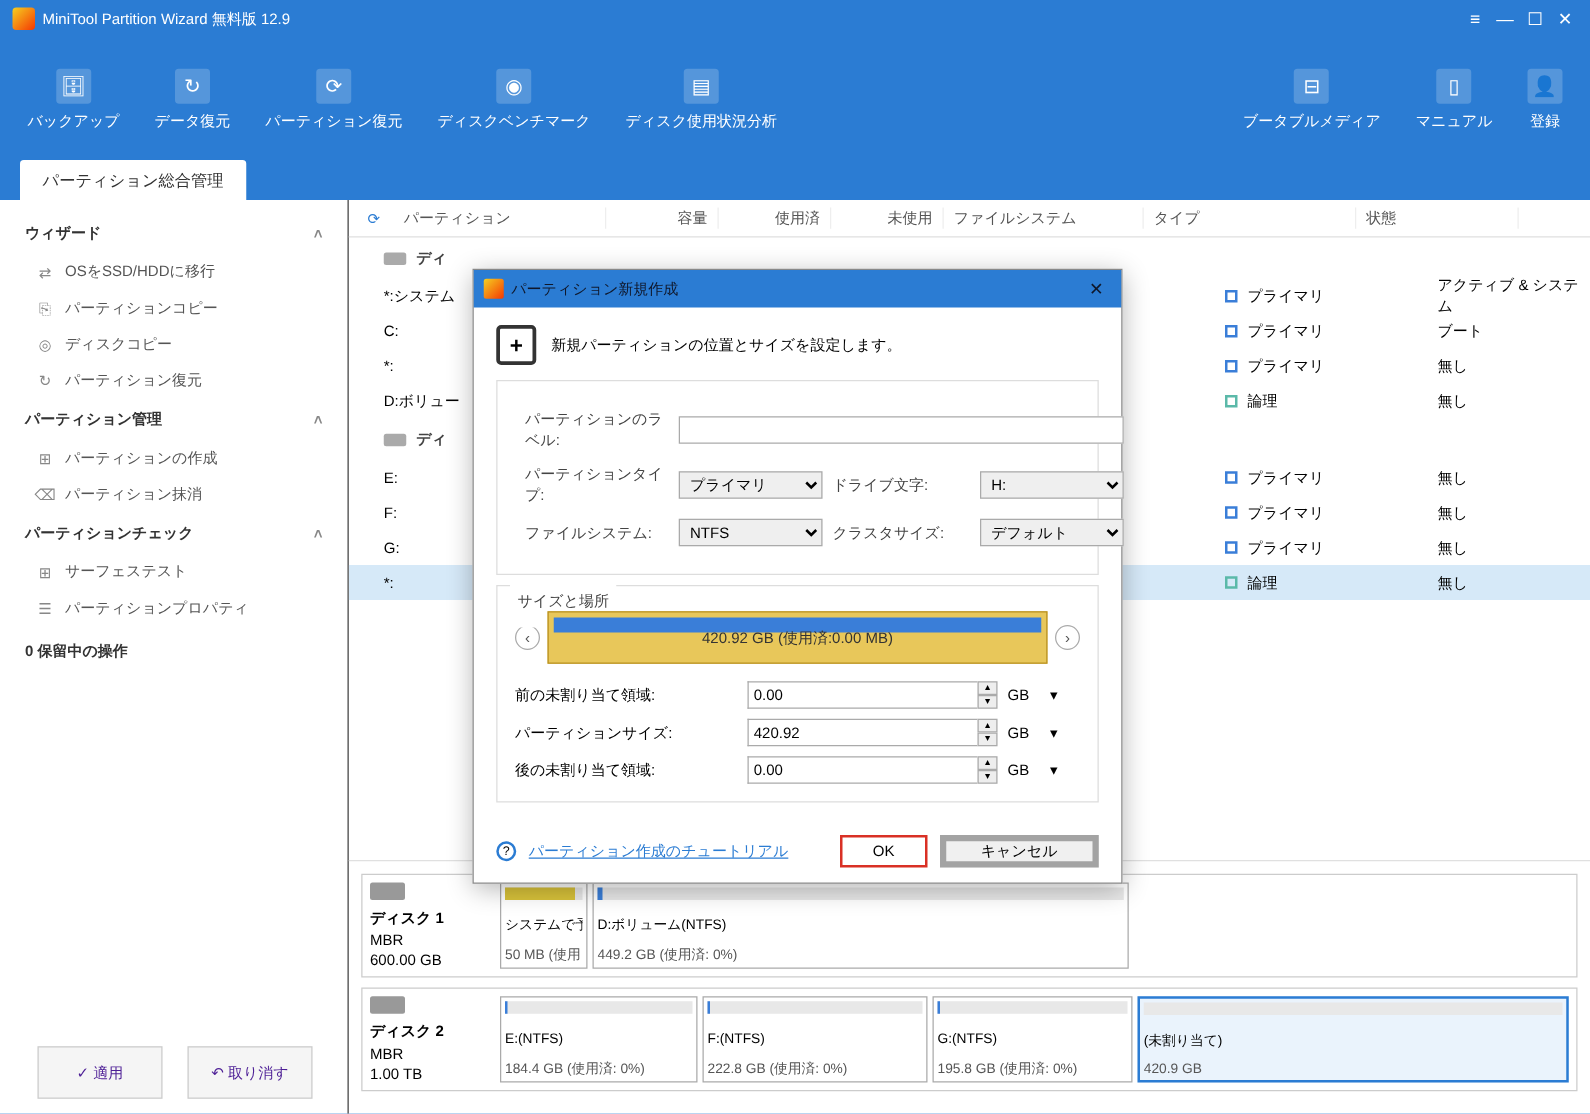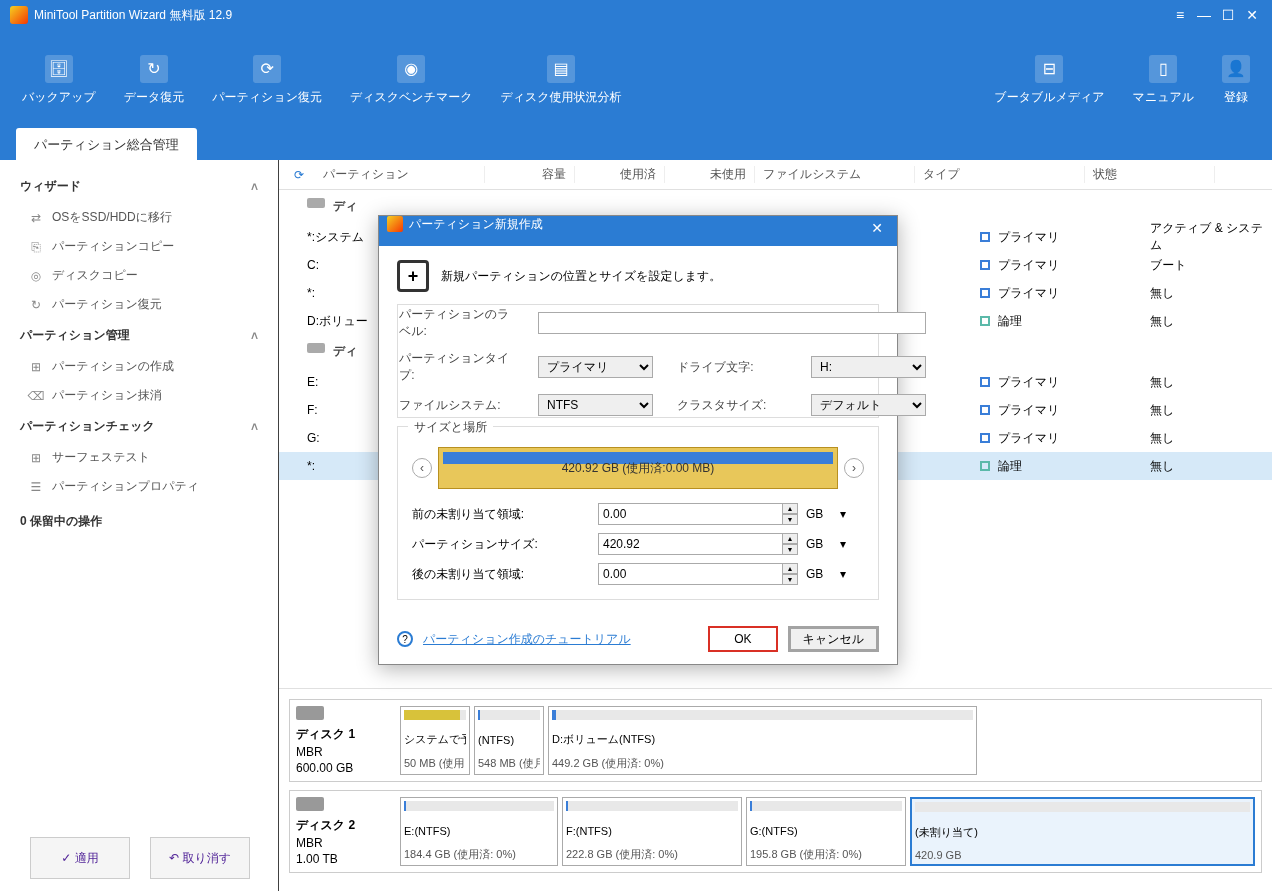--- a/index.html
+++ b/index.html
@@ -22,21 +22,21 @@
 .side-item .si-ico{width:16px;height:16px;color:#888;display:flex;align-items:center;justify-content:center}
 .pending{padding:12px 20px;font-weight:bold;color:#333}
 .bottom-btns{position:absolute;bottom:12px;left:30px;display:flex;gap:20px}
 .bottom-btns button{width:100px;height:42px;border:1px solid #ccc;background:#f5f5f5;color:#4c1d95;cursor:pointer}
 .content{flex:1;display:flex;flex-direction:column}
 .grid-head{display:flex;align-items:center;height:30px;border-bottom:1px solid #e0e0e0;padding-left:10px;color:#555}
 .refresh-ico{width:20px;height:20px;color:#2b7cd3;display:flex;align-items:center;justify-content:center;margin-right:6px}
 .gh{padding:0 8px;border-right:1px solid #eee}
 .gh1{width:170px}.gh2{width:90px;text-align:right}.gh3{width:90px;text-align:right}.gh4{width:90px;text-align:right}.gh5{width:160px}.gh6{width:170px}.gh7{width:130px}
 .grid-body{flex:1;overflow:auto;position:relative}
-.disk-hdr{display:flex;align-items:flex-start;gap:8px;padding:8px 28px;font-weight:bold;color:#444}
+.disk-hdr{display:flex;align-items:center;gap:8px;padding:8px 28px;font-weight:bold;color:#444}
 .disk-ico{width:18px;height:10px;background:#aaa;border-radius:2px}
 .row{display:flex;align-items:center;height:28px;padding-left:10px}
 .row.sel{background:#d6e9f8}
 .rc{padding:0 8px}
 .rc1{width:190px;padding-left:18px}.rc6{width:170px;display:flex;align-items:center;gap:8px}.rc7{width:130px}
 .sq{width:10px;height:10px;border:2px solid #3a7ed8}
 .sq.logic{border-color:#5bb9a9}
 .disks-panel{border-top:1px solid #e0e0e0;padding:10px}
 .disk-row{display:flex;align-items:stretch;border:1px solid #ccc;padding:6px;margin-bottom:8px;gap:4px}
 .disk-label{width:100px;display:flex;flex-direction:column;justify-content:center;gap:2px}
@@ -44,48 +44,48 @@
 .disk-label .dico{width:28px;height:14px;background:#999;border-radius:2px;margin-bottom:4px}
 .part-box{border:1px solid #aaa;padding:3px;display:flex;flex-direction:column;justify-content:space-between;min-width:60px}
 .part-box.sel{border:2px solid #2b7cd3;background:#eaf3fc}
 .part-bar{height:10px;background:#e8e8e8;position:relative;margin-bottom:3px}
 .part-fill{height:100%;background:#3a7ed8}
 .part-fill.yel{background:#d8c23a}
 .part-name{font-size:11px;white-space:nowrap;overflow:hidden}
 .part-usage{font-size:11px;color:#555;white-space:nowrap;overflow:hidden}
 
 .dialog{position:absolute;left:378px;top:215px;width:520px;background:#fff;border:1px solid #888;box-shadow:0 4px 20px rgba(0,0,0,.3)}
-.dlg-title{height:30px;background:#2b7cd3;color:#ffffff;display:flex;align-items:flex-start;padding:0 8px;gap:6px}
+.dlg-title{height:30px;background:#2b7cd3;color:#0f172a;display:flex;align-items:center;padding:0 8px;gap:6px}
 .dlg-title .logo{width:16px;height:16px;background:linear-gradient(135deg,#f5d020,#f53803);border-radius:2px}
 .dlg-title .t{flex:1}
 .dlg-close{width:24px;height:24px;display:flex;align-items:center;justify-content:center;cursor:pointer;font-size:14px}
 .dlg-body{padding:14px 18px}
 .dlg-desc{display:flex;align-items:center;gap:12px;margin-bottom:12px}
 .dlg-desc .dico{width:32px;height:32px;border:3px solid #333;border-radius:4px;display:flex;align-items:center;justify-content:center;font-size:18px;font-weight:bold}
-.form-grid{border:1px solid #ddd;padding:1px;display:grid;grid-template-columns:115px 115px 110px 115px;gap:10px 24px;align-items:center}
+.form-grid{border:1px solid #ddd;padding:22px;display:grid;grid-template-columns:115px 115px 110px 115px;gap:10px 8px;align-items:center}
 .form-grid label{color:#444}
 .form-grid input[type=text],.form-grid select{height:22px;border:1px solid #aaa;padding:0 4px;width:100%}
 .form-grid .span3{grid-column:2/5}
 .size-group{border:1px solid #ddd;margin-top:8px;padding:20px 14px 14px;position:relative}
-.size-group .legend{position:absolute;top:-8px;left:10px;background:#fff;padding:0 6px;color:#444}
+.size-group .legend{position:absolute;top:-8px;left:10px;background:#fff;padding:12px 6px;color:#444}
 .size-bar-row{display:flex;align-items:center;gap:6px;margin-bottom:14px}
 .arrow-btn{width:20px;height:20px;border:1px solid #aaa;border-radius:50%;display:flex;align-items:center;justify-content:center;cursor:pointer;color:#555;background:#fff}
 .size-bar{flex:1;height:42px;background:#e8c75a;border:1px solid #b89020;position:relative;display:flex;align-items:center;justify-content:center}
 .size-bar-inner{position:absolute;top:4px;left:4px;right:4px;height:12px;background:#3a7ed8}
 .size-bar-text{position:relative;color:#333;margin-top:0}
 .size-fields{display:grid;grid-template-columns:1fr 200px 26px 24px;gap:8px;align-items:center;margin-top:8px}
 .spin{display:flex}
 .spin input{flex:1;height:22px;border:1px solid #aaa;border-right:none;padding:0 4px}
 .spin-btns{width:16px;display:flex;flex-direction:column}
 .spin-btns button{height:11px;border:1px solid #aaa;background:#eee;font-size:7px;cursor:pointer;padding:0;line-height:7px}
 .dlg-footer{display:flex;align-items:center;padding:12px 18px;gap:10px}
 .dlg-footer .help{display:flex;align-items:center;gap:6px;color:#2b7cd3;text-decoration:underline;cursor:pointer}
 .dlg-footer .help-ico{width:16px;height:16px;border:2px solid #2b7cd3;border-radius:50%;display:flex;align-items:center;justify-content:center;font-size:10px;text-decoration:none}
 .dlg-footer .sp{flex:1}
-.dlg-footer button{height:26px;padding:0 12px;border:3px solid #a3a3a3;background:#f0f0f0;cursor:pointer}
+.dlg-footer button{height:26px;padding:0 28px;border:5px solid #a3a3a3;background:#f0f0f0;cursor:pointer}
 .dlg-footer button.ok{border:2px solid #d93025;background:#fff;padding:0 24px}
 </style>
 </head>
 <body>
 
 <div class="titlebar">
   <div class="logo"></div>
   <div class="title">MiniTool Partition Wizard 無料版 12.9</div>
   <div class="win-btn">≡</div>
   <div class="win-btn">—</div>
@@ -268,27 +268,20 @@
             <b>ディスク 1</b>
             <span>MBR</span>
             <span>600.00 GB</span>
           </div>
           <div class="part-box" style="width:70px">
             <div class="part-bar">
               <div class="part-fill yel" style="width:90%"></div>
             </div>
             <div class="part-name">システムで予約</div>
             <div class="part-usage">50 MB (使用</div>
-          </div>
-          <div class="part-box" style="width:70px">
-            <div class="part-bar">
-              <div class="part-fill " style="width:3%"></div>
-            </div>
-            <div class="part-name">(NTFS)</div>
-            <div class="part-usage">548 MB (使月</div>
           </div>
           <div class="part-box" style="width:429px">
             <div class="part-bar">
               <div class="part-fill " style="width:1%"></div>
             </div>
             <div class="part-name">D:ボリューム(NTFS)</div>
             <div class="part-usage">449.2 GB (使用済: 0%)</div>
           </div>
         </div>
         <div class="disk-row">

